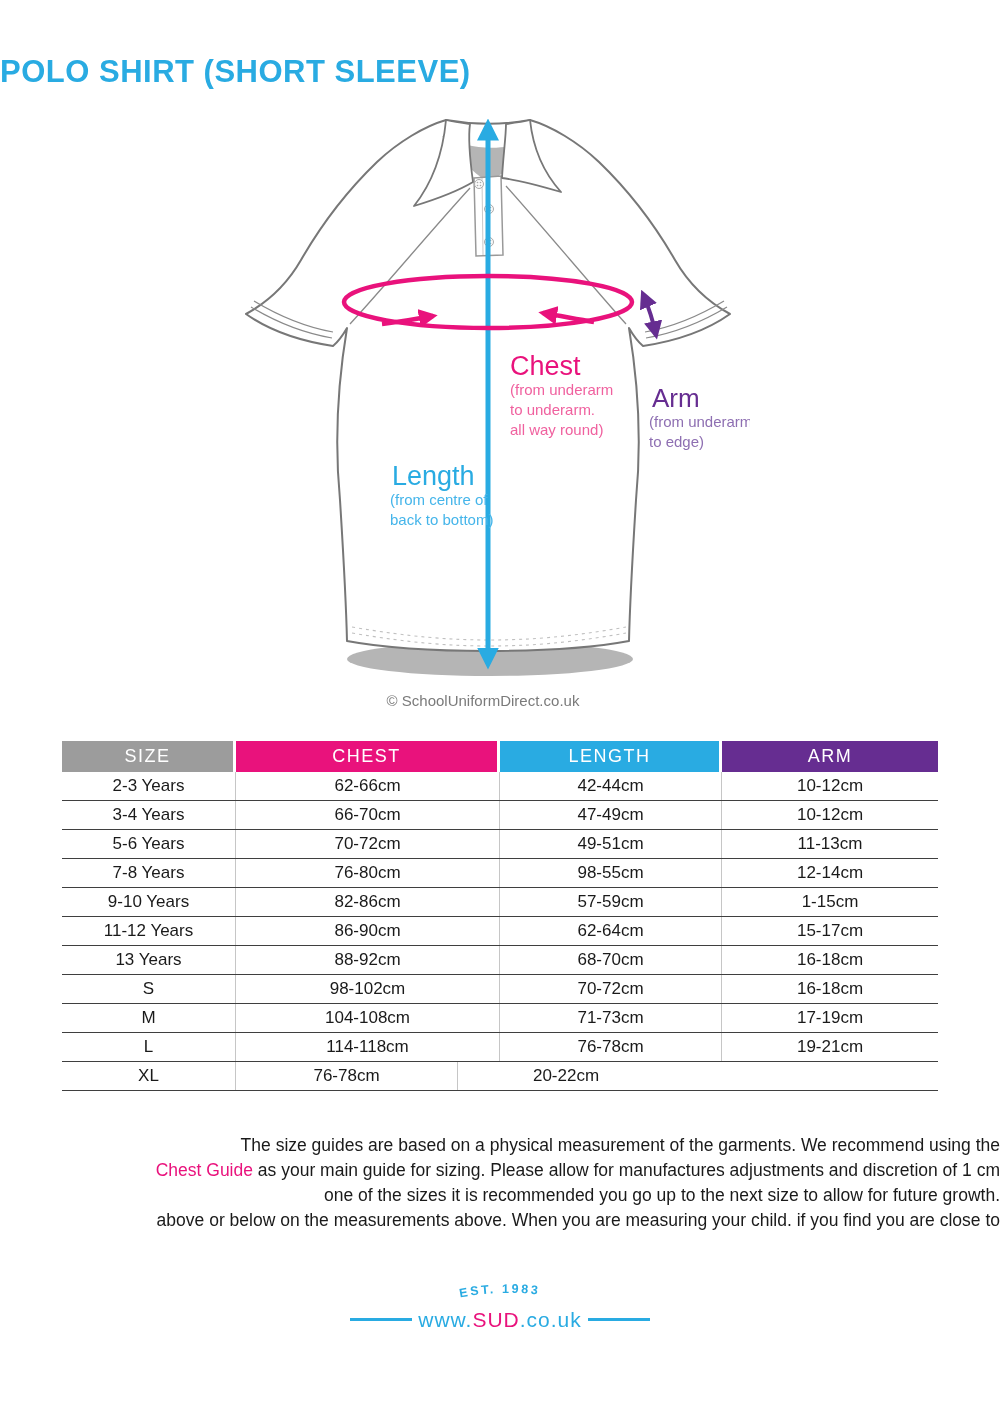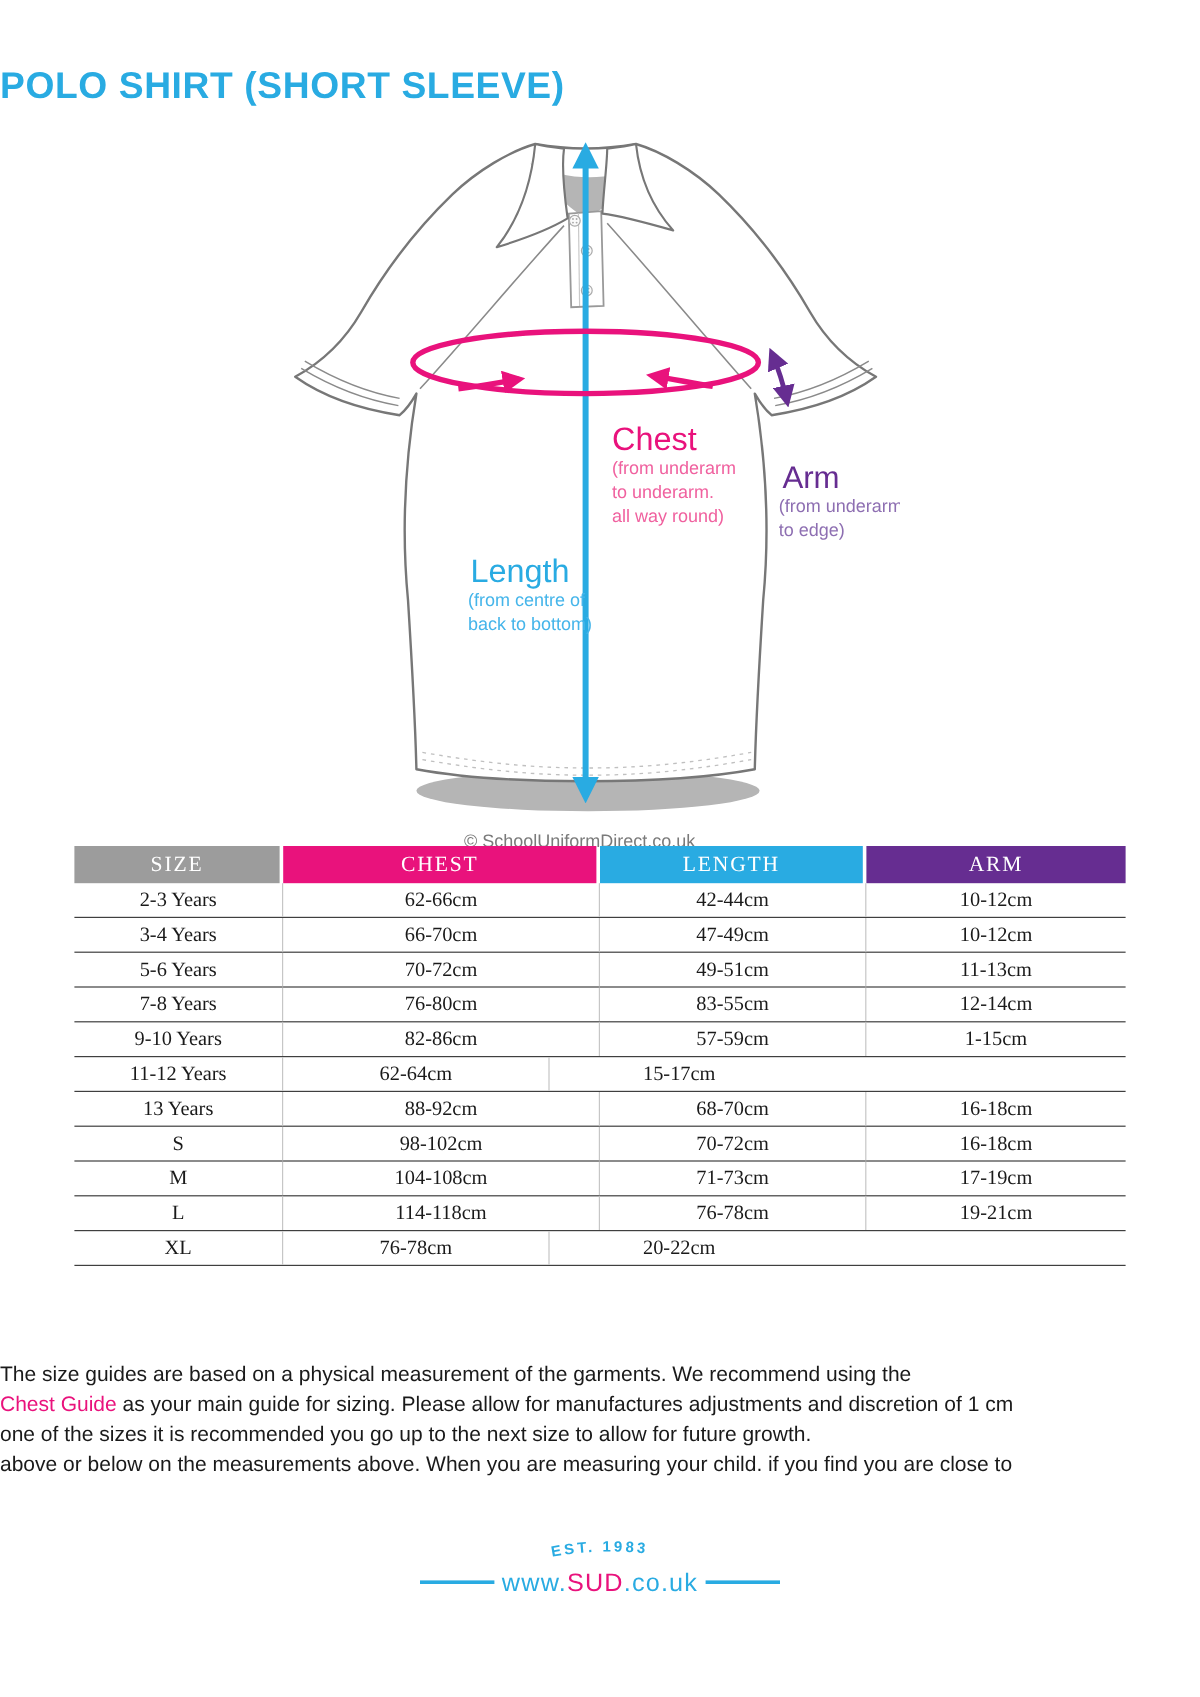--- a/index.html
+++ b/index.html
@@ -19,32 +19,32 @@
   .lbl-title-chest{fill:var(--pink);font-size:27px;}
   .lbl-title-arm{fill:var(--purple);font-size:26px;}
   .lbl-title-length{fill:var(--blue);font-size:27px;}
   .lbl-sub-chest{fill:var(--pink-light);font-size:15px;}
   .lbl-sub-arm{fill:var(--purple-light);font-size:15px;}
   .lbl-sub-length{fill:var(--blue-light);font-size:15px;}
   .copyright-t{fill:#7A7A7A;font-size:15px;}
   .st-blue{stroke:var(--blue);} .st-pink{stroke:var(--pink);} .st-purple{stroke:var(--purple);}
   .mk-blue{fill:var(--blue);} .mk-pink{fill:var(--pink);} .mk-purple{fill:var(--purple);}
 
-  .size-table{position:absolute;left:62px;top:705px;width:876px;font-family:Liberation Serif, serif;}
+  .size-table{position:absolute;left:62px;top:741px;width:876px;}
   .thead{display:flex;}
   .th{height:31px;line-height:31px;text-align:center;color:#fff;font-size:18px;
       letter-spacing:1.5px;margin-right:3px;}
   .th:last-child{margin-right:0;}
   .c0{width:171px;} .c1{width:261px;} .c2{width:219px;} .c3{width:216px;}
   .th.c1{width:261px;} .th.c2{width:219px;}
   .trow{display:flex;border-bottom:1px solid #3F3F3F;height:29px;align-items:center;}
   .tcell{line-height:28px;text-align:center;font-size:17px;color:var(--ink);border-right:1px solid #C6C6C6;}
   .trow .c0{width:174px;} .trow .c1{width:264px;} .trow .c2{width:222px;} .trow .c3{width:216px;border-right:none;}
 
-  .note{position:absolute;left:0;top:1133px;width:1000px;text-align:left;
+  .note{position:absolute;left:0;top:1133px;width:1000px;text-align:right;
         font-size:17.5px;line-height:25px;color:var(--ink);}
   .note .accent{color:var(--pink);}
 
   .logo{position:absolute;left:0;top:1278px;width:1000px;text-align:center;}
   .logo-est svg{display:block;margin:0 auto;}
   .est-text{fill:var(--blue);font-size:12.5px;letter-spacing:2.5px;font-weight:bold;}
   .logo-name{font-size:32px;letter-spacing:2px;color:var(--blue);margin-top:-2px;}
   .logo-name .word{margin:0 9px;}
   .lg-pink{color:var(--pink);}
   .logo-url{margin-top:2px;font-size:21px;letter-spacing:1px;color:var(--blue);}
@@ -173,31 +173,32 @@
         </div>
         <div class="trow">
           <div class="tcell c0">5-6 Years</div>
           <div class="tcell c1">70-72cm</div>
           <div class="tcell c2">49-51cm</div>
           <div class="tcell c3">11-13cm</div>
         </div>
         <div class="trow">
           <div class="tcell c0">7-8 Years</div>
           <div class="tcell c1">76-80cm</div>
-          <div class="tcell c2">83-55cm</div>
+          <div class="tcell c2">98-55cm</div>
           <div class="tcell c3">12-14cm</div>
         </div>
         <div class="trow">
           <div class="tcell c0">9-10 Years</div>
           <div class="tcell c1">82-86cm</div>
           <div class="tcell c2">57-59cm</div>
           <div class="tcell c3">1-15cm</div>
         </div>
         <div class="trow">
           <div class="tcell c0">11-12 Years</div>
+          <div class="tcell c1">86-90cm</div>
           <div class="tcell c2">62-64cm</div>
           <div class="tcell c3">15-17cm</div>
         </div>
         <div class="trow">
           <div class="tcell c0">13 Years</div>
           <div class="tcell c1">88-92cm</div>
           <div class="tcell c2">68-70cm</div>
           <div class="tcell c3">16-18cm</div>
         </div>
         <div class="trow">

